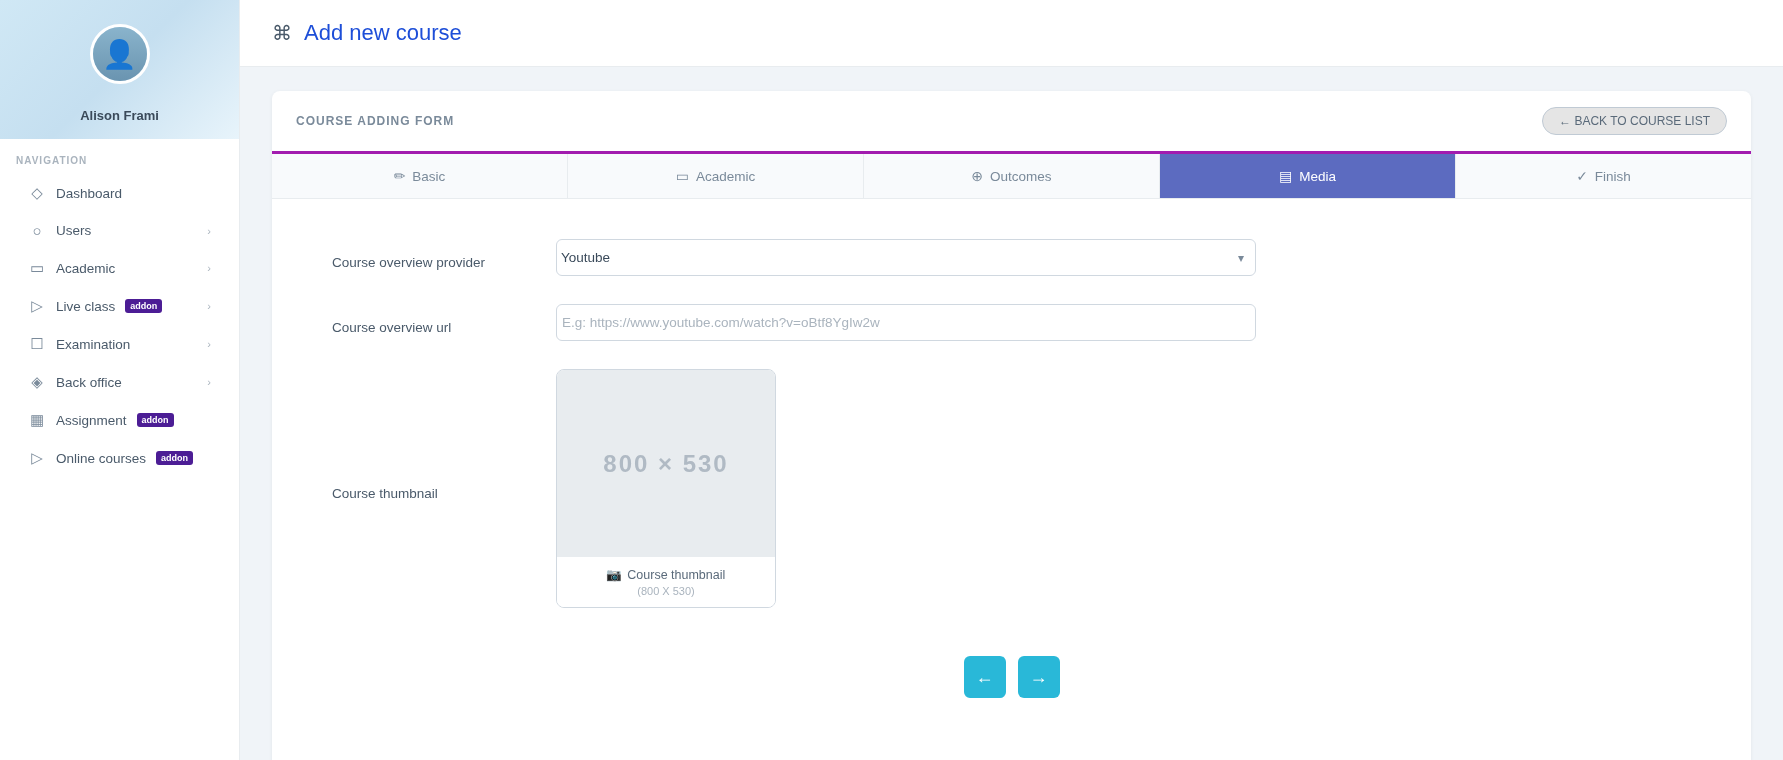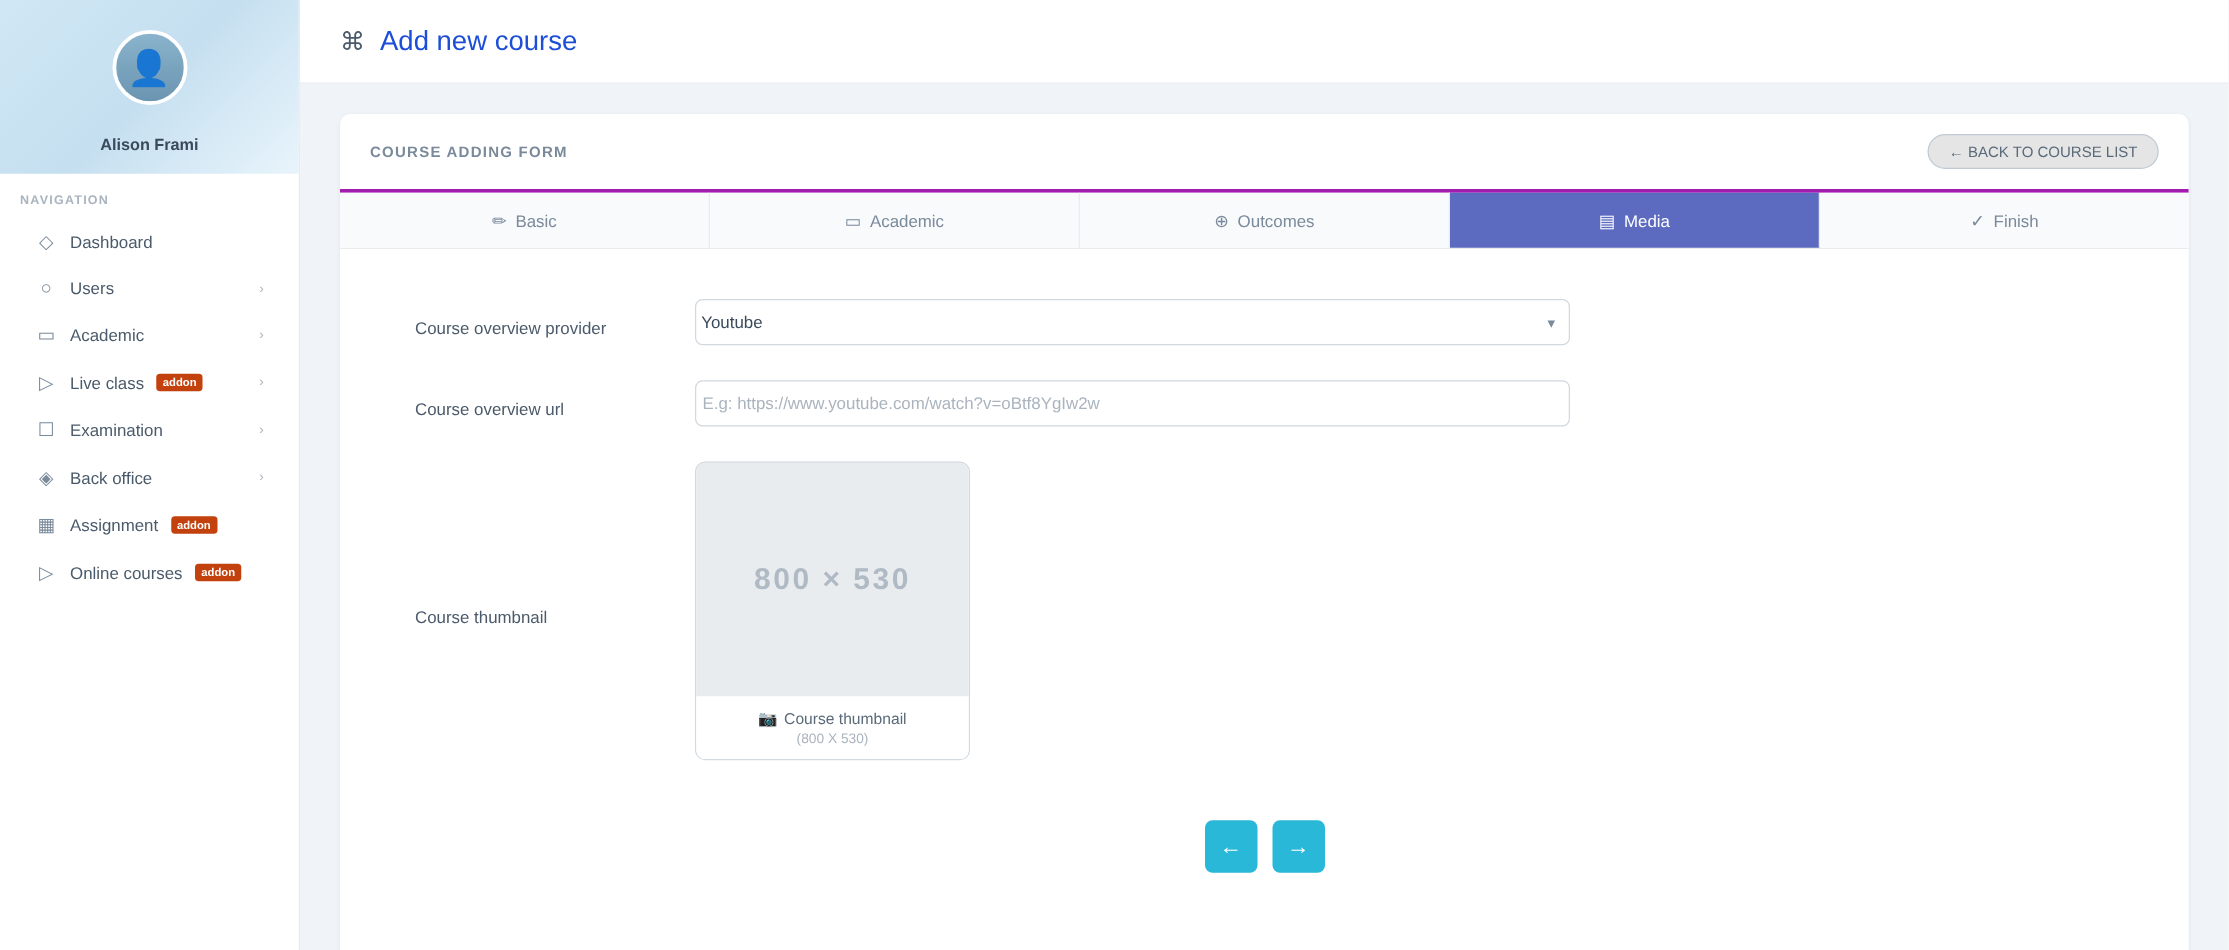--- a/index.html
+++ b/index.html
@@ -72,21 +72,21 @@
       color: #4a5a6a;
       justify-content: space-between;
       transition: background 0.15s;
     }
     .nav-item-left { display: flex; align-items: center; gap: 10px; }
     .nav-icon { font-size: 15px; color: #7a8a9a; width: 18px; text-align: center; }
     .nav-arrow { font-size: 11px; color: #aab4be; }
     .badge {
       font-size: 9px;
       font-weight: 700;
-      background: #c2410c;
+      background: #4c1d95;
       color: #fff;
       border-radius: 3px;
       padding: 2px 5px;
       text-transform: lowercase;
     }
 
     
     .main {
       flex: 1;
       display: flex;

